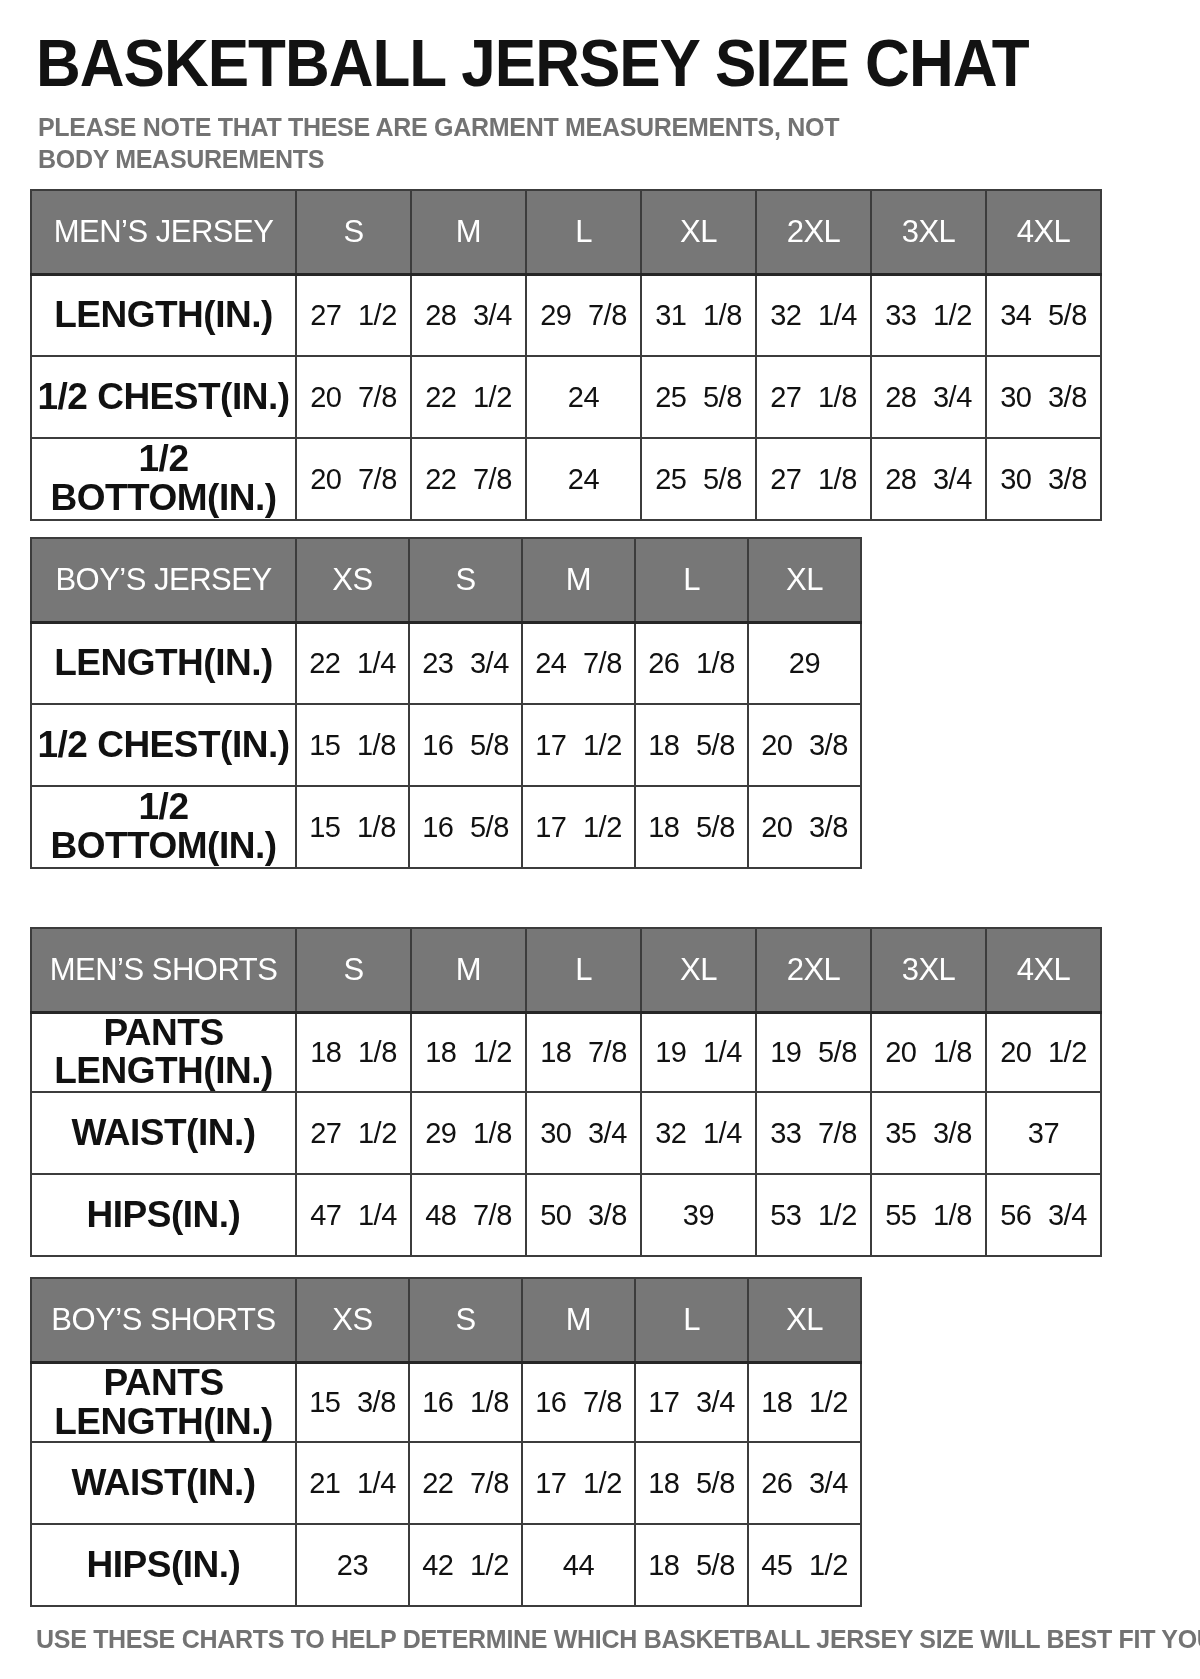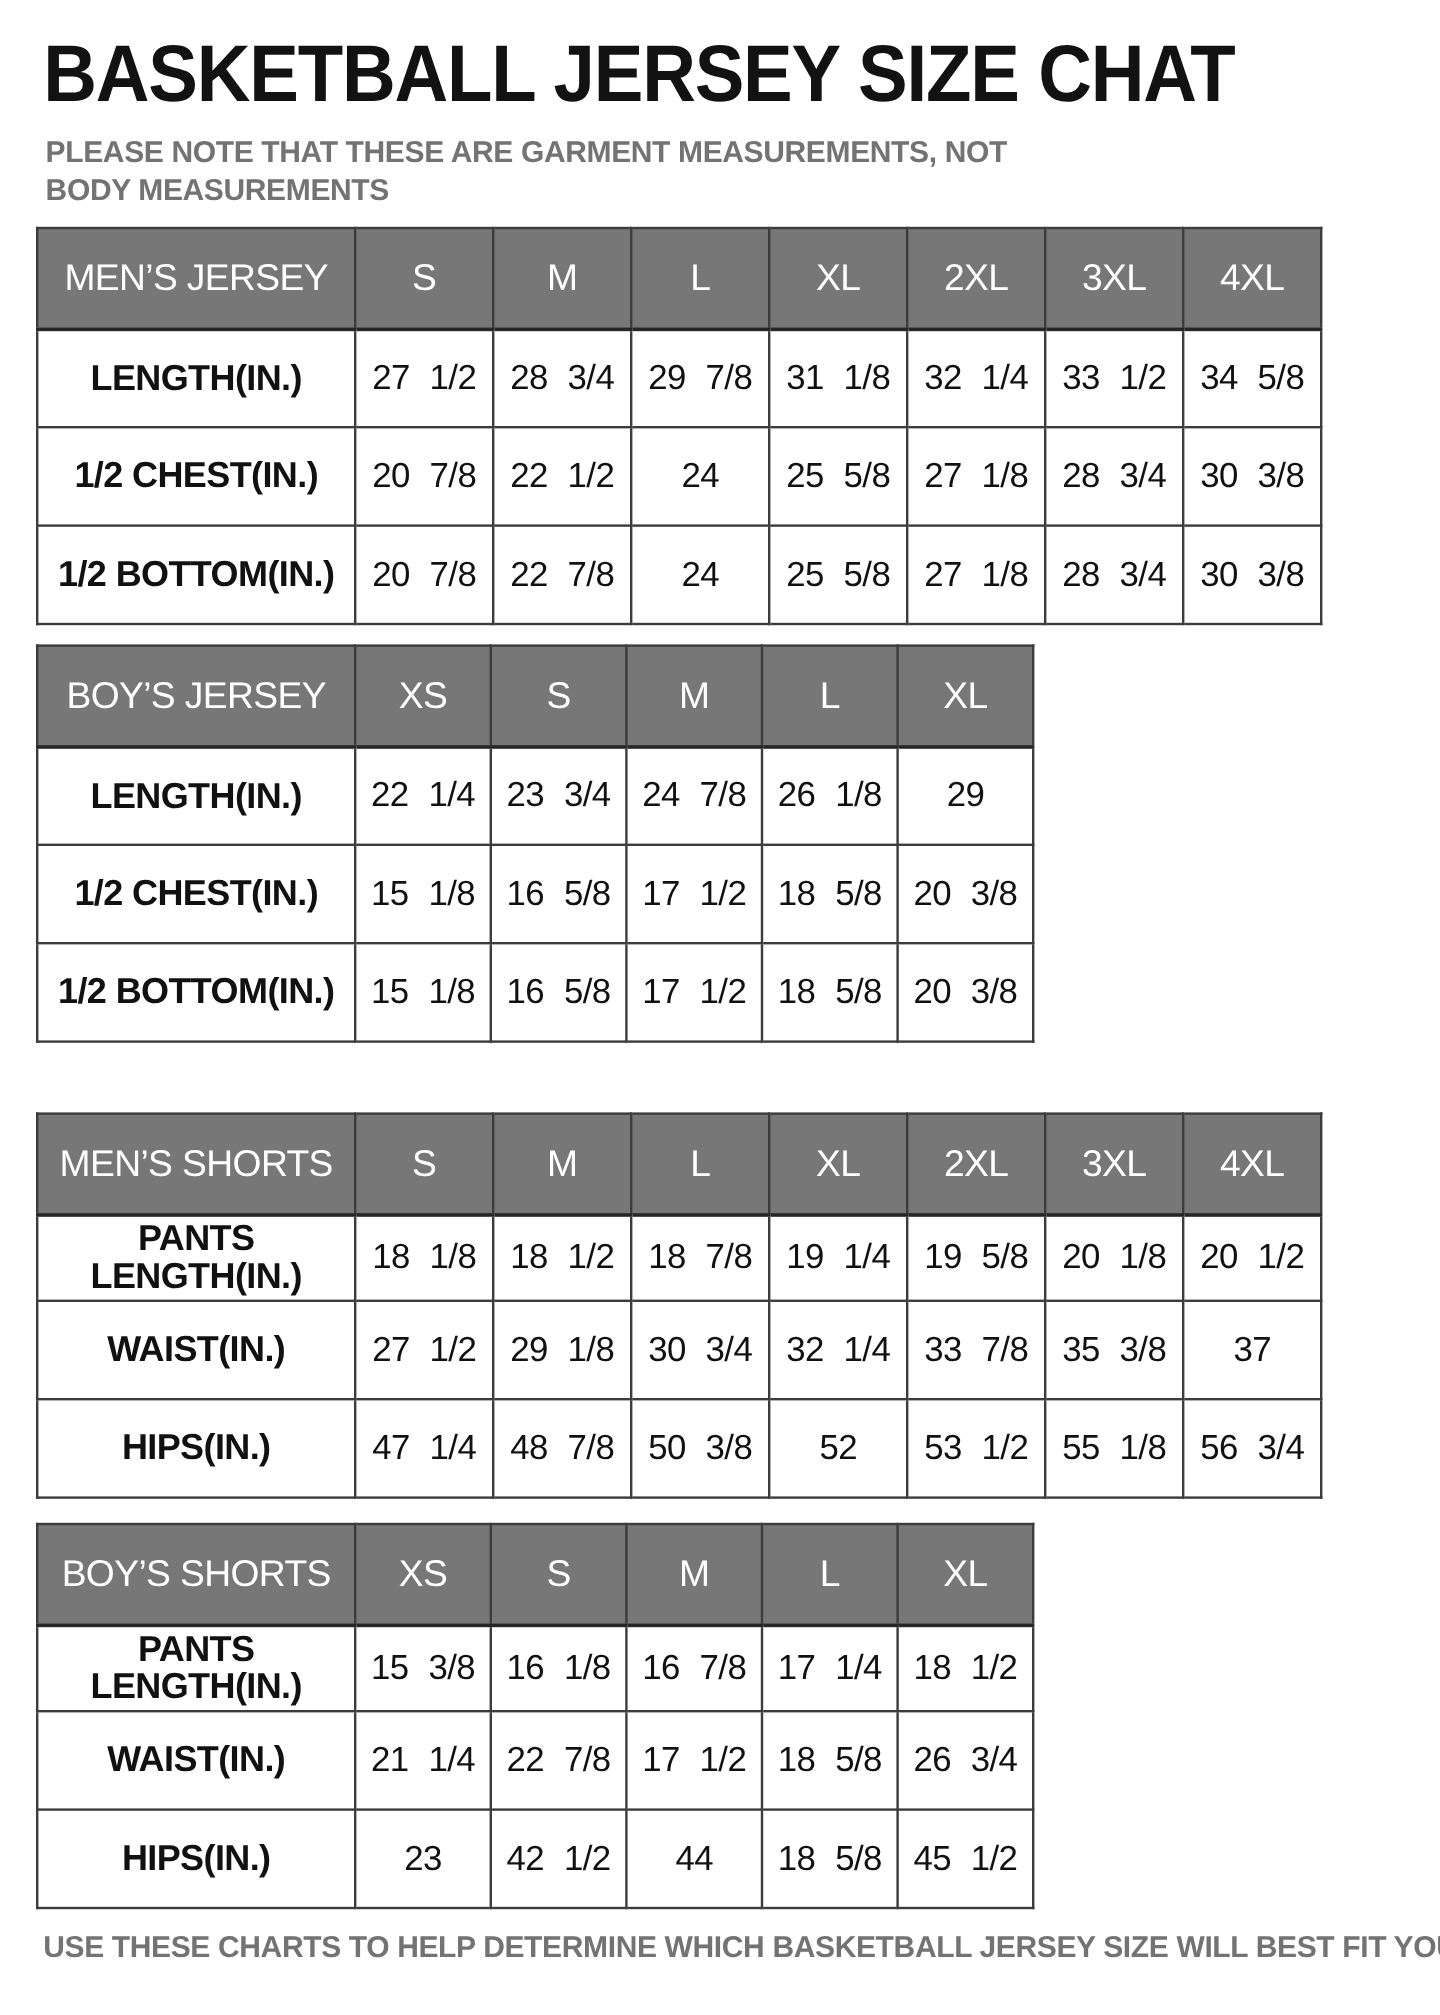--- a/index.html
+++ b/index.html
@@ -55,21 +55,21 @@
     color: #ffffff;
     font-weight: 400;
     font-size: 31px;
     letter-spacing: -0.5px;
     border-bottom: 3px solid #262626;
   }
   .size-table tbody tr { height: 82px; }
   .size-table tbody tr.tall { height: 72px; }
   .row-label {
     font-weight: 700;
-    font-size: 30px;
+    font-size: 37px;
     letter-spacing: -0.5px;
     white-space: pre-line;
     line-height: 1.05;
     background: #ffffff;
   }
   .value-cell {
     font-weight: 400;
     font-size: 29px;
     word-spacing: 9px;
     letter-spacing: -0.5px;
@@ -231,21 +231,21 @@
           <td class="value-cell">32 1/4</td>
           <td class="value-cell">33 7/8</td>
           <td class="value-cell">35 3/8</td>
           <td class="value-cell">37</td>
         </tr>
         <tr>
           <th class="row-label">HIPS(IN.)</th>
           <td class="value-cell">47 1/4</td>
           <td class="value-cell">48 7/8</td>
           <td class="value-cell">50 3/8</td>
-          <td class="value-cell">52</td>
+          <td class="value-cell">39</td>
           <td class="value-cell">53 1/2</td>
           <td class="value-cell">55 1/8</td>
           <td class="value-cell">56 3/4</td>
         </tr>
       </tbody>
     </table>
     <table class="size-table narrow">
       <colgroup>
         <col class="label-col">
         <col class="size-col">
@@ -264,21 +264,21 @@
           <th>XL</th>
         </tr>
       </thead>
       <tbody>
         <tr class="tall">
           <th class="row-label">PANTS
 LENGTH(IN.)</th>
           <td class="value-cell">15 3/8</td>
           <td class="value-cell">16 1/8</td>
           <td class="value-cell">16 7/8</td>
-          <td class="value-cell">17 1/4</td>
+          <td class="value-cell">17 3/4</td>
           <td class="value-cell">18 1/2</td>
         </tr>
         <tr>
           <th class="row-label">WAIST(IN.)</th>
           <td class="value-cell">21 1/4</td>
           <td class="value-cell">22 7/8</td>
           <td class="value-cell">17 1/2</td>
           <td class="value-cell">18 5/8</td>
           <td class="value-cell">26 3/4</td>
         </tr>

